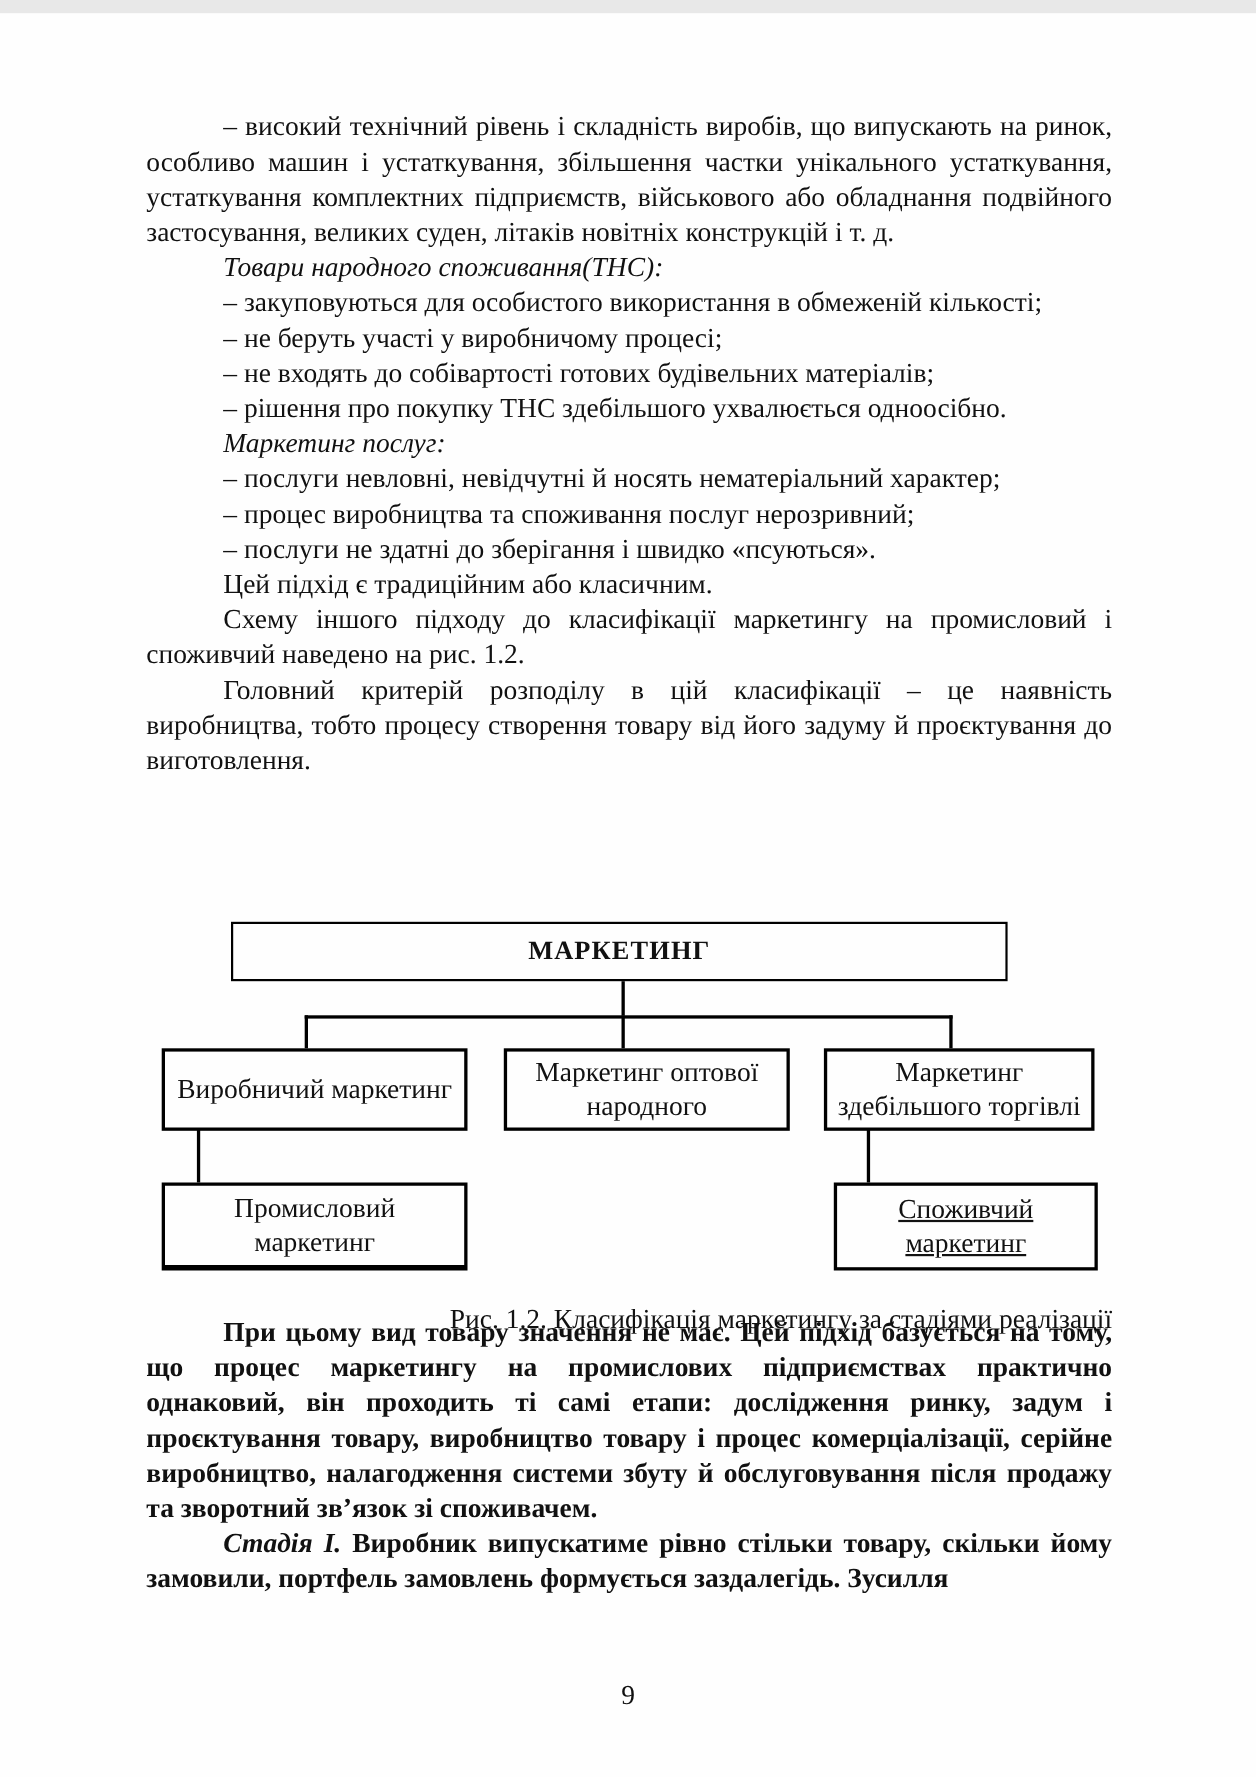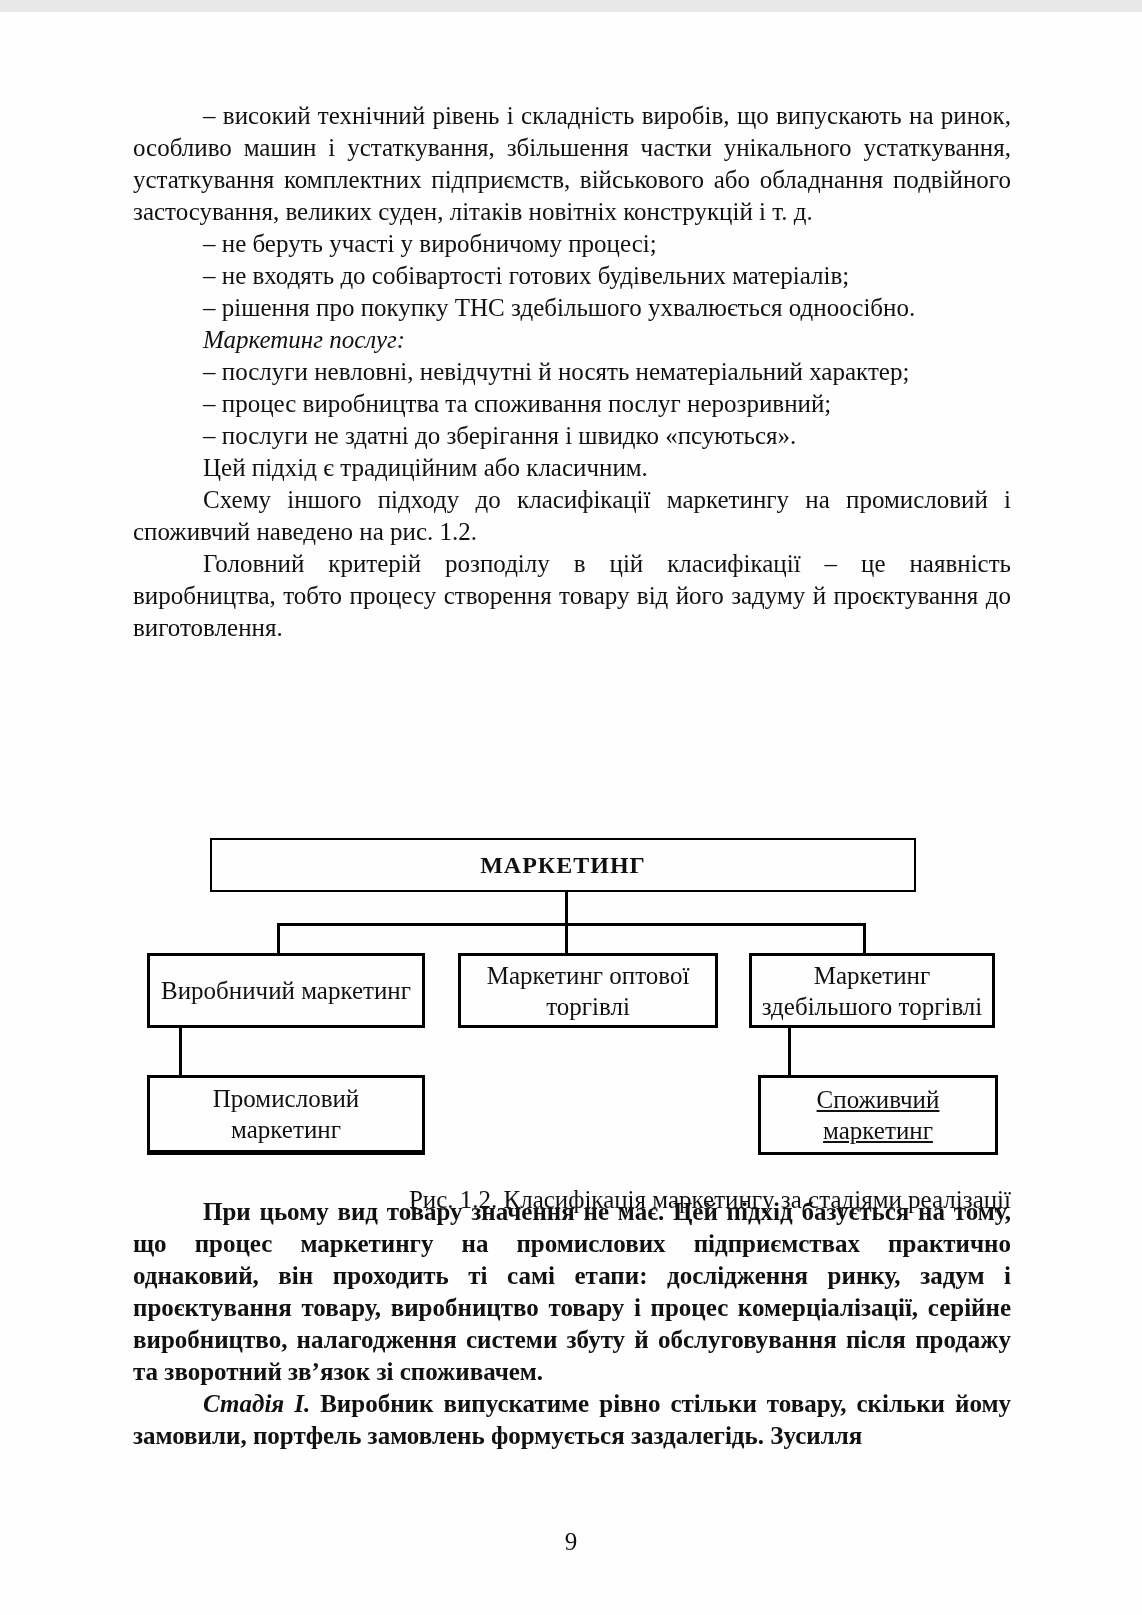--- a/index.html
+++ b/index.html
@@ -76,20 +76,22 @@
     text-align:center;
   }
 </style>
 </head>
 <body>
 
 <div class="page">
 
   <div class="textblock" id="block1">
     <p>– високий технічний рівень і складність виробів, що випускають на ринок, особливо машин і устаткування, збільшення частки унікального устаткування, устаткування комплектних підприємств, військового або обладнання подвійного застосування, великих суден, літаків новітніх конструкцій і т. д.</p>
+    <p class="italic">Товари народного споживання(ТНС):</p>
+    <p>– закуповуються для особистого використання в обмеженій кількості;</p>
     <p>– не беруть участі у виробничому процесі;</p>
     <p>– не входять до собівартості готових будівельних матеріалів;</p>
     <p>– рішення про покупку ТНС здебільшого ухвалюється одноосібно.</p>
     <p class="italic">Маркетинг послуг:</p>
     <p>– послуги невловні, невідчутні й носять нематеріальний характер;</p>
     <p>– процес виробництва та споживання послуг нерозривний;</p>
     <p>– послуги не здатні до зберігання і швидко «псуються».</p>
     <p>Цей підхід є традиційним або класичним.</p>
     <p>Схему іншого підходу до класифікації маркетингу на промисловий і споживчий наведено на рис. 1.2.</p>
     <p>Головний критерій розподілу в цій класифікації – це наявність виробництва, тобто процесу створення товару від його задуму й проєктування до виготовлення.</p>
@@ -104,21 +106,21 @@
   <div class="conn" id="conn-drop-left"></div>
   <div class="conn" id="conn-drop-mid"></div>
   <div class="conn" id="conn-drop-right"></div>
 
   <div class="fig-box" id="box-production">
     <span>Виробничий маркетинг</span>
     <span></span>
   </div>
   <div class="fig-box" id="box-wholesale">
     <span>Маркетинг оптової</span>
-    <span>торгівлі</span>
+    <span>народного</span>
   </div>
   <div class="fig-box" id="box-retail">
     <span>Маркетинг</span>
     <span>здебільшого торгівлі</span>
   </div>
 
   <div class="conn" id="conn-left"></div>
   <div class="conn" id="conn-right"></div>
 
   <div class="fig-box" id="box-industrial">

